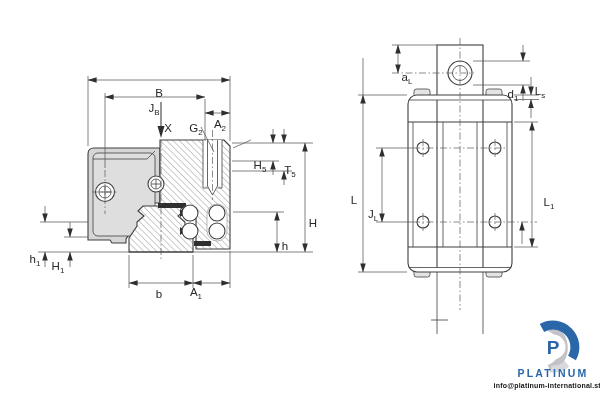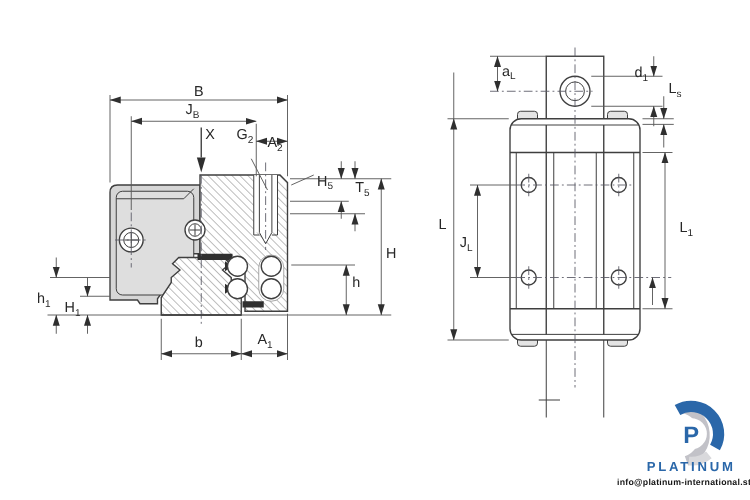--- a/index.html
+++ b/index.html
@@ -17,21 +17,21 @@
   .fill-plate{fill:var(--fill-plate);}
   .fill-panel{fill:var(--fill-panel);}
   .fill-lt{fill:var(--fill-light);}
   .fill-w{fill:#fff;}
   .hatched{fill:url(#h);}
   .chan{fill:#fff;stroke:#8a8a8a;stroke-width:0.6;}
   .dm2{marker-start:url(#arr);marker-end:url(#arr);}
   .dm1{marker-end:url(#arr);}
   
   .lbl{position:absolute;transform:translate(-50%,-50%);font-size:11.5px;color:#272727;
-       white-space:nowrap;line-height:1;}
+       white-space:nowrap;line-height:1;margin-top:20px;}
   .lbl sub{font-size:8px;vertical-align:-3px;line-height:1;}
   .brand{fill:var(--logo-blue);font-family:"Liberation Sans",sans-serif;font-weight:bold;
          font-size:10.5px;letter-spacing:2.2px;}
   .email{fill:var(--email-color);font-family:"Liberation Sans",sans-serif;font-weight:bold;
          font-size:7px;letter-spacing:0.2px;}
   .mono{fill:var(--logo-blue);font-family:"Liberation Sans",sans-serif;font-weight:bold;
         font-size:19px;}
 </style>
 </head>
 <body>
@@ -219,31 +219,31 @@
     <path d="M-11,-19 A22,22 0 0 1 19,11" fill="none" stroke="var(--logo-blue)" stroke-width="9"></path>
     <circle cx="0" cy="0" r="12.5" fill="#fff"></circle>
     <text class="mono" x="0" y="7" text-anchor="middle">P</text>
   </g>
   <text class="brand" x="553" y="377" text-anchor="middle">PLATINUM</text>
   <text class="email" x="553" y="388" text-anchor="middle">info@platinum-international.store</text>
 </svg>
 
 <span class="lbl" style="left:159px;top:75px"><span>B</span><sub></sub></span>
 <span class="lbl" style="left:154px;top:90px"><span>J</span><sub>B</sub></span>
-<span class="lbl" style="left:220px;top:116px"><span>A</span><sub>2</sub></span>
+<span class="lbl" style="left:220px;top:106px"><span>A</span><sub>2</sub></span>
 <span class="lbl" style="left:168px;top:110px"><span>X</span><sub></sub></span>
 <span class="lbl" style="left:196px;top:110px"><span>G</span><sub>2</sub></span>
 <span class="lbl" style="left:260px;top:147px"><span>H</span><sub>5</sub></span>
 <span class="lbl" style="left:290px;top:152px"><span>T</span><sub>5</sub></span>
 <span class="lbl" style="left:313px;top:205px"><span>H</span><sub></sub></span>
 <span class="lbl" style="left:285px;top:228px"><span>h</span><sub></sub></span>
 <span class="lbl" style="left:35px;top:241px"><span>h</span><sub>1</sub></span>
 <span class="lbl" style="left:58px;top:248px"><span>H</span><sub>1</sub></span>
 <span class="lbl" style="left:159px;top:276px"><span>b</span><sub></sub></span>
-<span class="lbl" style="left:212px;top:274px"><span>A</span><sub>1</sub></span>
+<span class="lbl" style="left:196px;top:274px"><span>A</span><sub>1</sub></span>
 <span class="lbl" style="left:407px;top:59px"><span>a</span><sub>L</sub></span>
-<span class="lbl" style="left:513px;top:60px"><span>d</span><sub>1</sub></span>
+<span class="lbl" style="left:513px;top:76px"><span>d</span><sub>1</sub></span>
 <span class="lbl" style="left:540px;top:73px"><span>L</span><sub>s</sub></span>
 <span class="lbl" style="left:354px;top:182px"><span>L</span><sub></sub></span>
 <span class="lbl" style="left:373px;top:196px"><span>J</span><sub>L</sub></span>
 <span class="lbl" style="left:549px;top:184px"><span>L</span><sub>1</sub></span>
 
 </div>
 
 </body></html>

